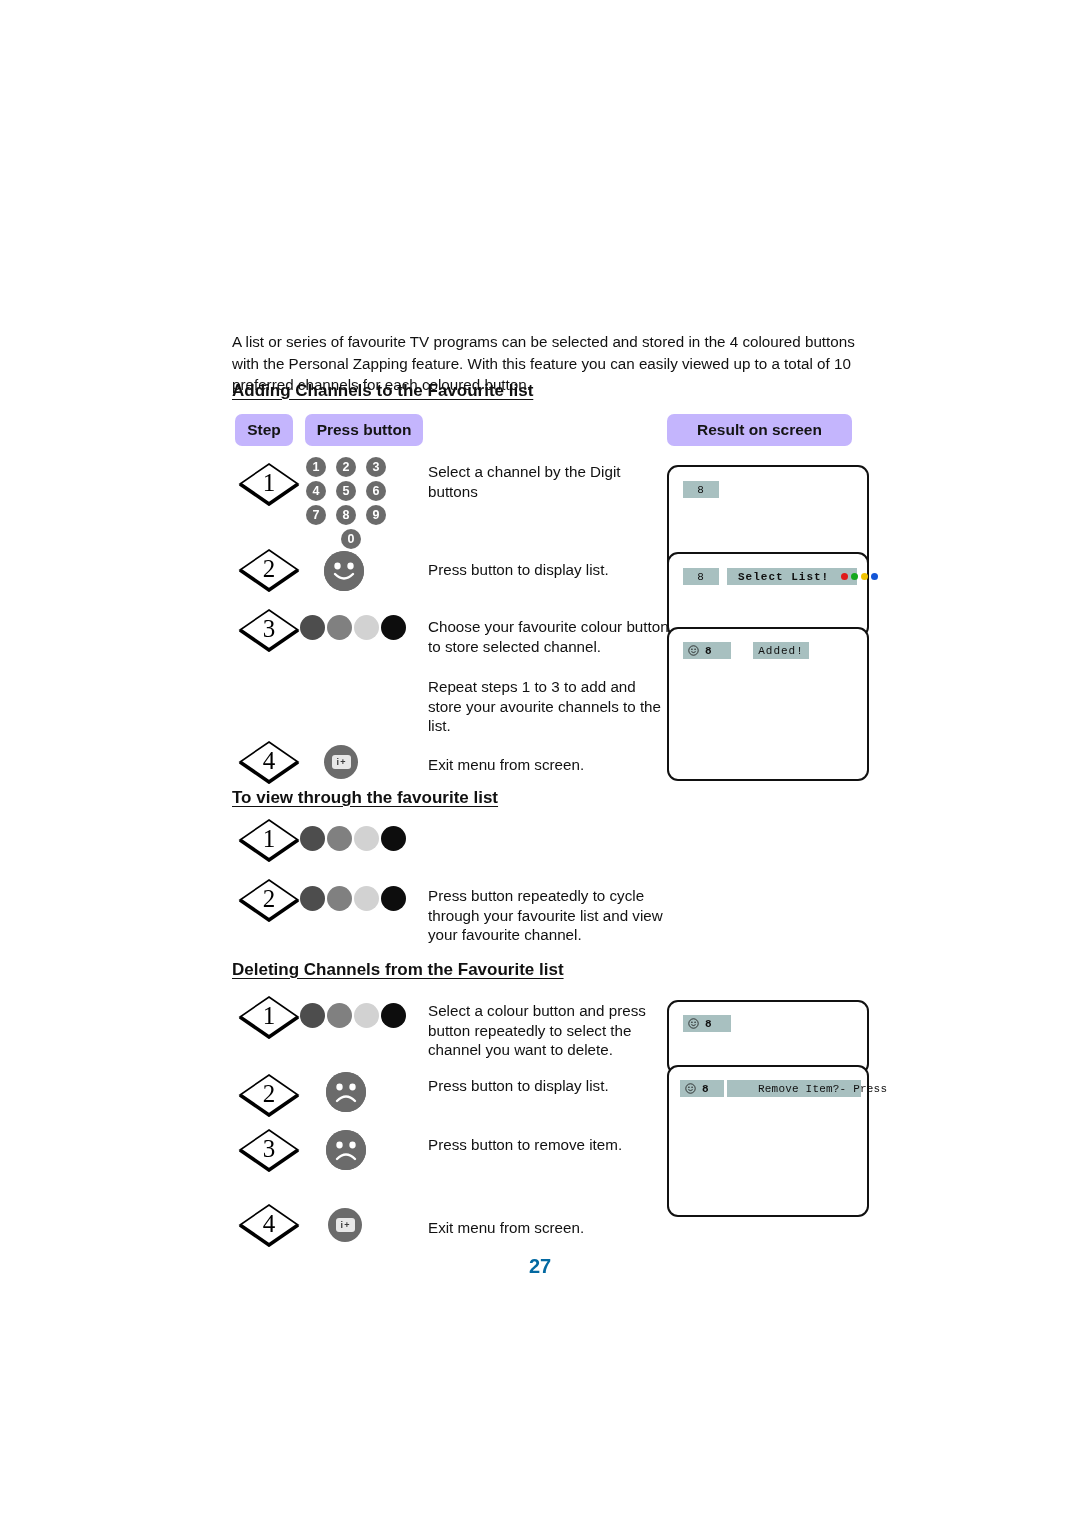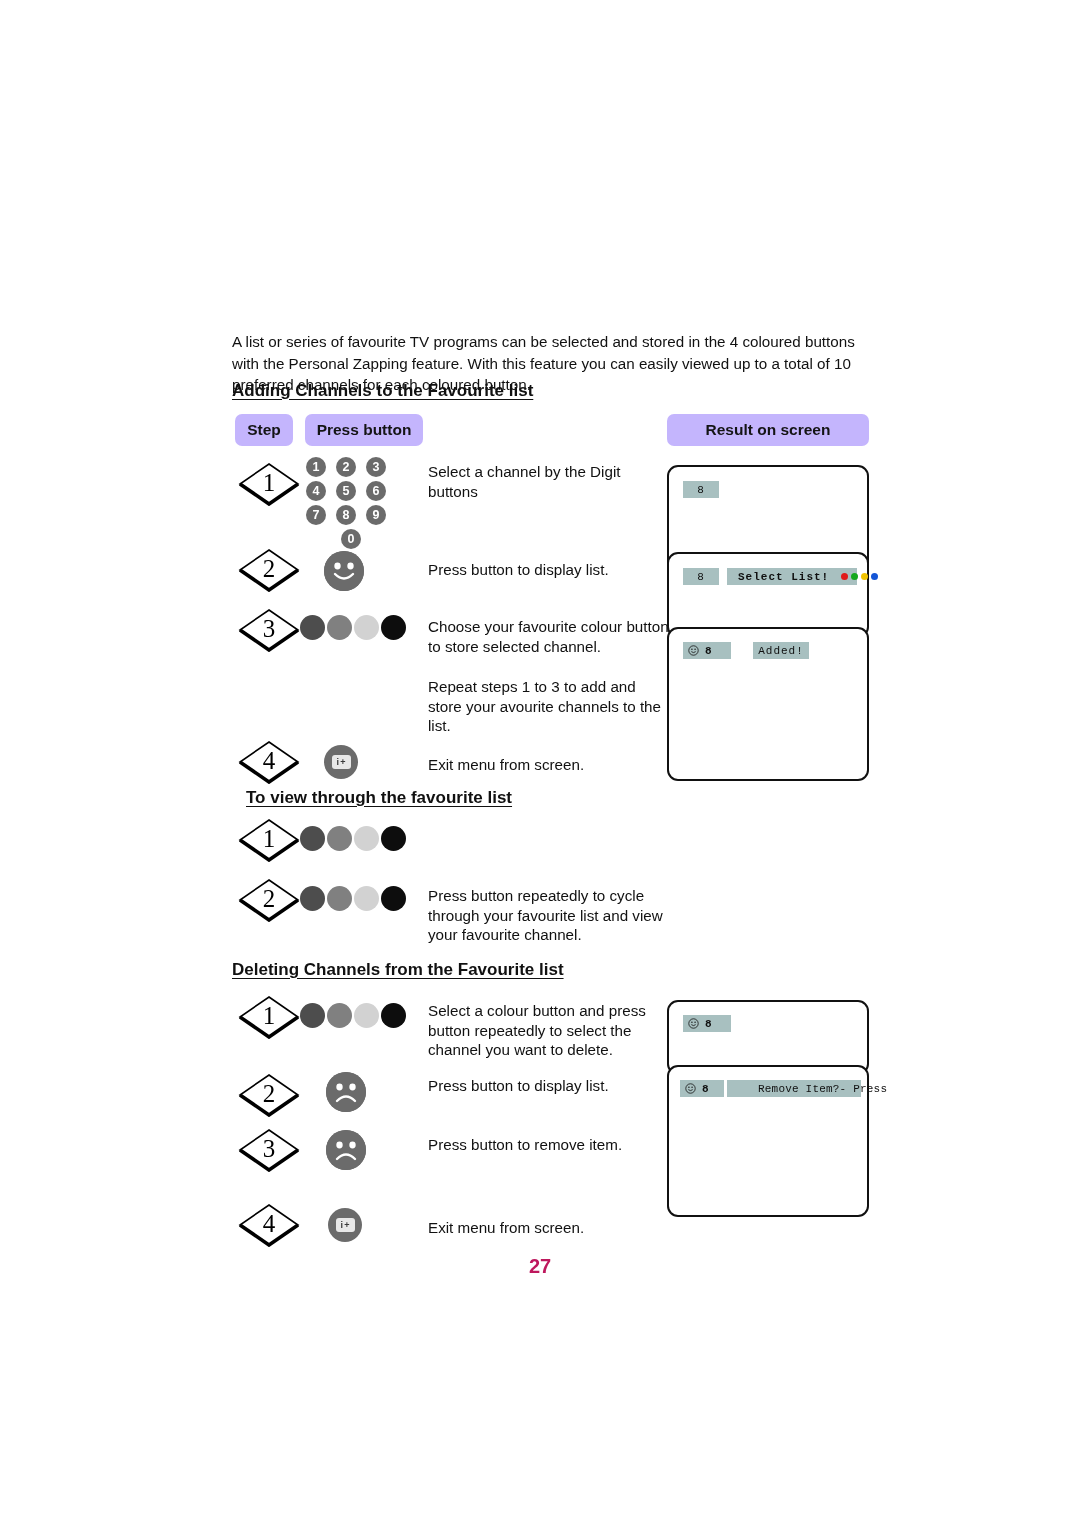--- a/index.html
+++ b/index.html
@@ -58,39 +58,39 @@
   .section-head {
     position: absolute;
     left: 232px;
     font-size: 17px;
     font-weight: bold;
     color: #111;
     text-decoration: underline;
     text-underline-offset: 3px;
   }
   #head-adding  { top: 381px; }
-  #head-view    { top: 788px; margin-left: 14px; }
+  #head-view    { top: 788px; }
   #head-delete  { top: 960px; }
 
   
   .pill {
     position: absolute;
     background: #c4b5fd;
     border-radius: 7px;
     display: flex;
     align-items: center;
     justify-content: center;
     font-weight: bold;
     font-size: 15.5px;
     color: #141414;
     height: 32px;
   }
   #pill-step   { left: 235px; top: 414px; width: 58px; }
   #pill-press  { left: 305px; top: 414px; width: 118px; }
-  #pill-result { left: 667px; top: 414px; width: 202px; }
+  #pill-result { left: 667px; top: 414px; width: 185px; }
 
   
   .diamond {
     position: absolute;
     width: 62px;
     height: 44px;
   }
   .diamond svg { display: block; }
   .diamond .num {
     position: absolute;
@@ -206,21 +206,21 @@
 
   
   .pageno {
     position: absolute;
     left: 0;
     top: 1255px;
     width: 1080px;
     text-align: center;
     font-size: 20px;
     font-weight: bold;
-    color: #be185d;
+    color: #0369a1;
   }
 </style>
 </head>
 <body>
 
 <div class="page">
 
 
   <p class="intro">A list or series of favourite TV programs can be selected and stored in the 4 coloured buttons with the Personal Zapping feature. With this feature you can easily viewed up to a total of 10 preferred channels for each coloured button.</p>
 

